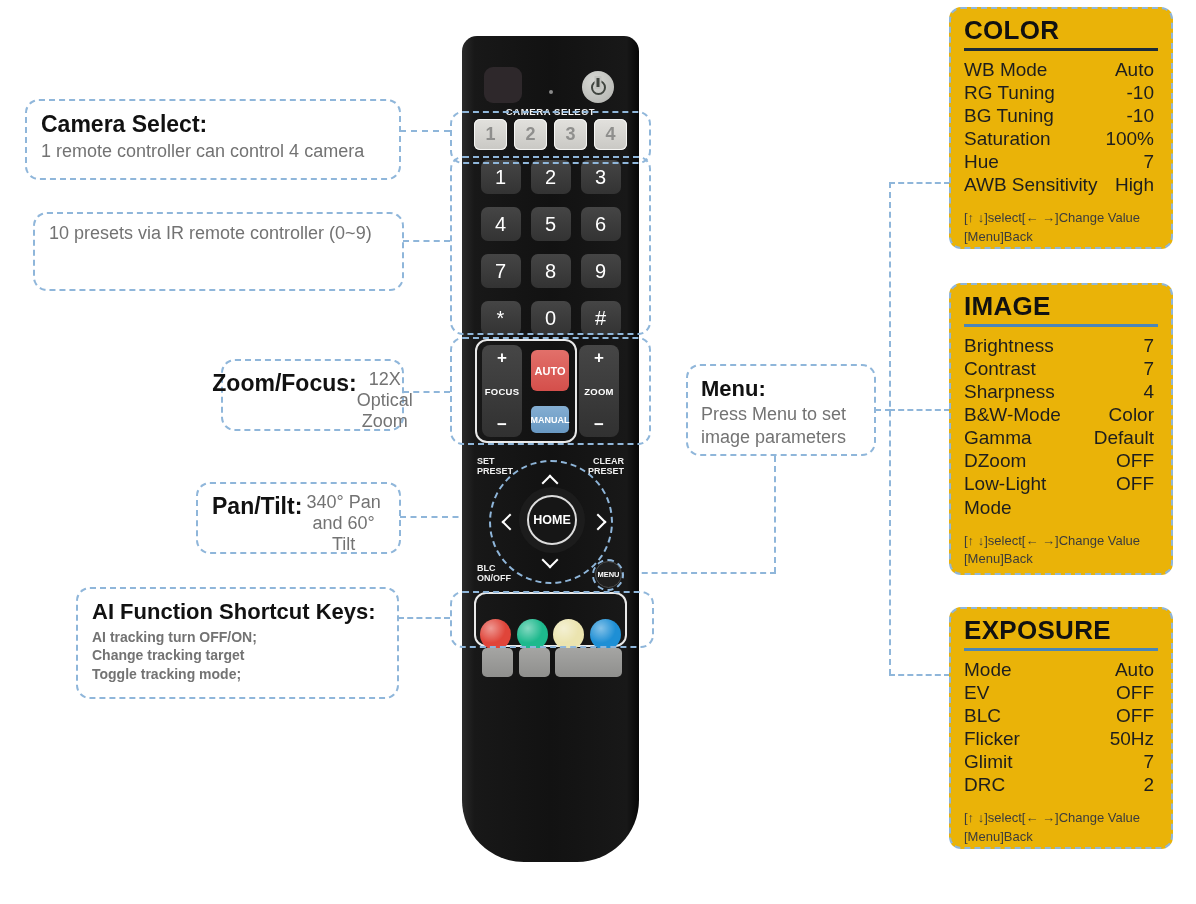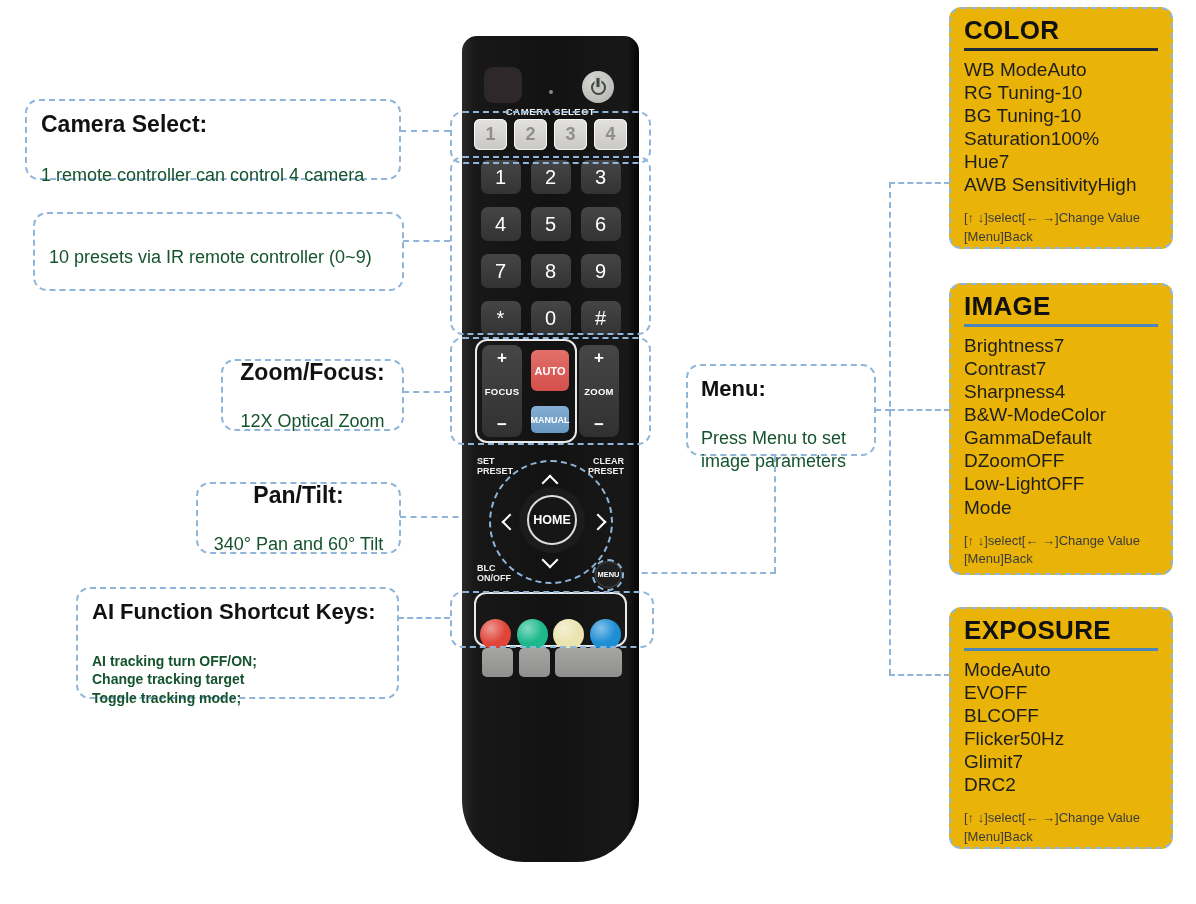--- a/index.html
+++ b/index.html
@@ -2,24 +2,24 @@
 <html><head>
 <meta charset="utf-8">
 <style>
   * { margin:0; padding:0; box-sizing:border-box; }
   html,body { background:#ffffff; }
   body { font-family:"Liberation Sans","DejaVu Sans",sans-serif; width:1196px; height:904px; position:relative; overflow:hidden; color:#1a1a1a; }
 
   
   .callout { position:absolute; border:2px dashed #8fb6da; border-radius:14px; background:#fff; padding:8px 14px; }
   .callout .c-title { font-weight:bold; color:#111; }
-  .callout .c-body { color:#14532d;margin-top:24px; }
+  .callout .c-body { color:#737373; }
   .co-big .c-title { font-size:23px; line-height:1.35; }
   .co-big .c-body { font-size:18px; line-height:1.3; }
-  .co-center { text-align:center; display:flex; flex-direction:column; justify-content:center; }
+  .co-center { text-align:center; display:flex; flex-direction:row; justify-content:center; }
   .co-center .c-title { font-size:23px; line-height:1.3; }
   .co-center .c-body { font-size:18px; }
 
   
   .hline { position:absolute; height:0; border-top:2px dashed #8fb6da; }
   .vline { position:absolute; width:0; border-left:2px dashed #8fb6da; }
 
   
   .hl-rect { position:absolute; border:2px dashed #8fb6da; border-radius:13px; }
   .hl-circ { position:absolute; border:2px dashed #8fb6da; border-radius:50%; }
@@ -68,21 +68,21 @@
   .f-row { position:absolute; left:12px; top:583px; width:153px; display:flex; justify-content:space-evenly; }
   .f-wrap { display:flex; flex-direction:column; align-items:center; }
   .f-btn { width:31px; height:31px; border-radius:50%; }
   .f-label { color:#fff; font-size:10px; font-weight:bold; margin-top:3px; }
   .bottom-btn { position:absolute; top:612px; height:29px; background:linear-gradient(180deg,#a5a5a3,#8f8f8d); border-radius:5px; }
 
   
   .panel { position:absolute; left:949px; width:224px; border:2px dashed #8fb6da; border-radius:12px; background:#eab308; padding:6px 13px 10px; }
   .p-title { font-size:26px; font-weight:bold; color:#111; letter-spacing:0.3px; }
   .p-rule { height:3px; margin:2px 0 7px; }
-  .p-row { display:flex; align-items:flex-start; font-size:19px; line-height:1.215; color:#1e1e1e; }
+  .p-row { display:flex; justify-content:space-between; align-items:flex-start; font-size:19px; line-height:1.215; color:#1e1e1e; }
   .p-label { white-space:pre-line; }
   .p-value { padding-right:4px; }
   .p-footer { margin-top:13px; font-size:13px; line-height:1.45; color:#3c3c3c; }
 </style>
 </head>
 <body>
 
 <div class="callout co-big" style="left:25px; top:99px; width:376px; height:81px;">
   <div class="c-title">Camera Select:</div>
   <div class="c-body">1 remote controller can control 4 camera</div>

